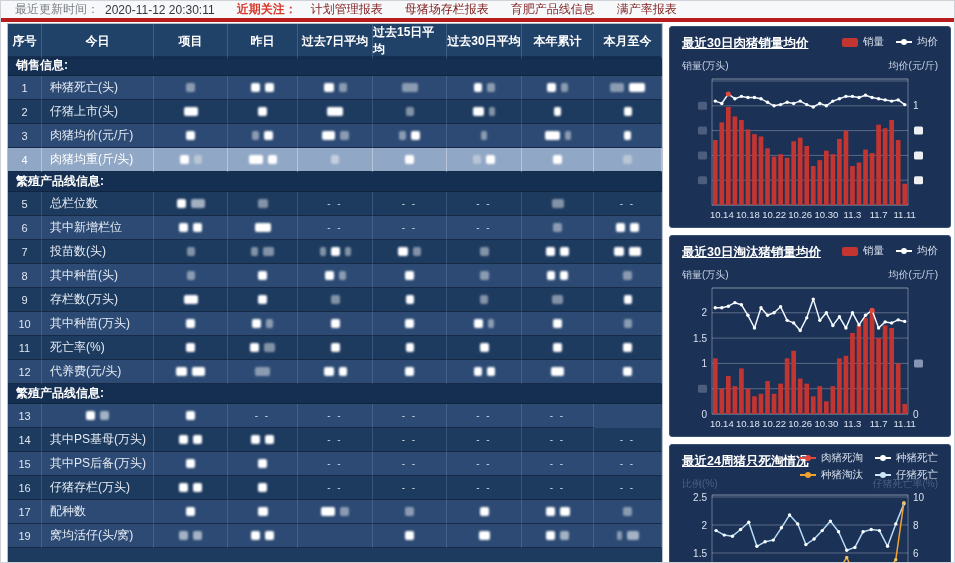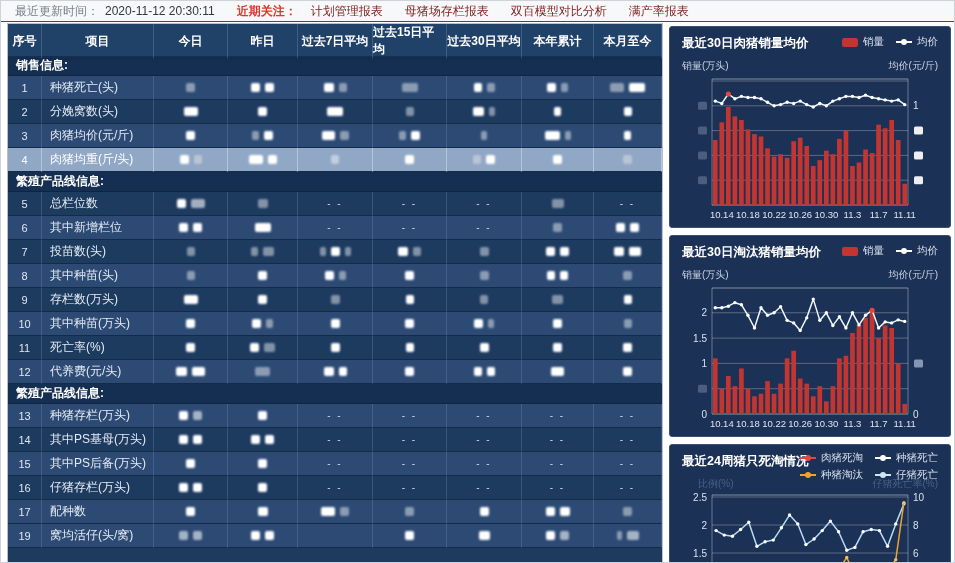--- a/index.html
+++ b/index.html
@@ -1,21 +1,21 @@
 <!DOCTYPE html>
 <html><head>
 <meta charset="utf-8">
 <style>
   * { margin:0; padding:0; box-sizing:border-box; }
   html,body { width:955px; height:563px; overflow:hidden; }
   body { font-family:"Liberation Sans","DejaVu Sans",sans-serif; background:#ffffff; position:relative; border:1px solid #cfd3d9; }
 
   
   .topbar { position:absolute; left:0; top:0; width:955px; height:21px; background:#f7f8fa;
-            border-bottom:1px solid #b91c1c; display:flex; align-items:center; padding-left:14px;
+            border-bottom:4px solid #b91c1c; display:flex; align-items:center; padding-left:14px;
             font-size:12px; color:#333; white-space:nowrap; }
   .topbar .lbl { color:#7a7f87; margin-right:6px; }
   .topbar .time { color:#33373d; margin-right:22px; }
   .topbar .focus { color:#d8392c; font-weight:bold; margin-right:14px; }
   .topbar .navlink { color:#7f1d1d; margin-right:22px; cursor:pointer; }
 
   
   .table-wrap { position:absolute; left:6px; top:22px; width:656px; height:541px; overflow:hidden;
                 background:#1d3a5f; border:1px solid #b9c0ca; }
   .grid-row { display:grid; grid-template-columns:34px 112px 74px 70px 75px 74px 75px 72px 68px; }
@@ -39,51 +39,51 @@
   .blob.g { background:#c3cdda; opacity:.8; }
   .dash { color:#ccd6e2; font-size:10px; letter-spacing:2px; }
   .trow.highlight .tcell { color:#fff; border-right-color:rgba(255,255,255,.35); }
 
   
   .charts-col { position:absolute; left:668px; top:25px; width:282px; }
   .card { width:282px; background:#1b3156; border:1px solid #3a4f74; border-radius:3px;
           margin-bottom:7px; position:relative; padding:8px 12px 4px 12px; }
   .card.h202 { height:202px; }
   .card.h240 { height:240px; }
-  .chart-title { color:#ffffff; font-size:12.5px; font-weight:bold; }
+  .chart-title { color:#ffffff; font-size:12.5px; font-weight:bold;text-decoration:underline; }
   .legend { position:absolute; right:12px; top:8px; display:flex; gap:12px; }
   .legend.grid2 { display:grid; grid-template-columns:auto auto; gap:3px 12px; top:6px; }
   .legend-item { display:flex; align-items:center; gap:5px; cursor:pointer; }
   .legend-item .txt { color:#d8e0ec; font-size:10.5px; }
   .sw-bar { width:16px; height:9px; border-radius:2px; }
   .sw-line { width:16px; height:2px; position:relative; }
   .sw-line i { position:absolute; left:5px; top:-2px; width:6px; height:6px; border-radius:50%; display:block; }
   .axis-names { display:flex; justify-content:space-between; margin-top:7px;text-align:right; }
   .axis-names span { font-size:10px; color:#c9d4e5; }
-  .axis-names.dim span { color:#4a6187;margin-left:16px; }
+  .axis-names.dim span { color:#4a6187; }
   svg.plot { display:block; margin-top:2px; }
 </style>
 </head>
 <body>
 
 <div class="topbar">
   <span class="lbl">最近更新时间：</span>
   <span class="time">2020-11-12 20:30:11</span>
   <span class="focus">近期关注：</span>
   <span class="navlink">计划管理报表</span>
   <span class="navlink">母猪场存栏报表</span>
-  <span class="navlink">双百模型对比分析</span>
+  <span class="navlink">育肥产品线信息</span>
   <span class="navlink">满产率报表</span>
 </div>
 
 <div class="table-wrap">
   <div class="grid-row thead" id="thead">
       <div class="hcell">序号</div>
+      <div class="hcell">今日</div>
       <div class="hcell">项目</div>
-      <div class="hcell">今日</div>
       <div class="hcell">昨日</div>
       <div class="hcell">过去7日平均</div>
       <div class="hcell">过去15日平均</div>
       <div class="hcell">过去30日平均</div>
       <div class="hcell">本年累计</div>
       <div class="hcell">本月至今</div>
     </div>
   <div id="tbody">
       <div class="section-row">销售信息:</div>
       <div class="grid-row trow light">
@@ -111,21 +111,21 @@
           <span class="blob" style="width: 9px;"></span>
           <span class="blob d" style="width: 7px;"></span>
         </div>
         <div class="tcell">
           <span class="blob d" style="width: 14px;"></span>
           <span class="blob" style="width: 16px;"></span>
         </div>
       </div>
       <div class="grid-row trow dark">
         <div class="tcell seq">2</div>
-        <div class="tcell item">分娩窝数(头)</div>
+        <div class="tcell item">仔猪上市(头)</div>
         <div class="tcell">
           <span class="blob" style="width: 14px;"></span>
         </div>
         <div class="tcell">
           <span class="blob" style="width: 9px;"></span>
         </div>
         <div class="tcell">
           <span class="blob" style="width: 16px;"></span>
         </div>
         <div class="tcell">
@@ -413,21 +413,20 @@
         <div class="tcell">
           <span class="blob" style="width: 13px;"></span>
         </div>
         <div class="tcell">
           <span class="blob" style="width: 9px;"></span>
         </div>
       </div>
       <div class="section-row">繁殖产品线信息:</div>
       <div class="grid-row trow light">
         <div class="tcell seq">13</div>
-        <div class="tcell item">种猪存栏(万头)</div>
         <div class="tcell">
           <span class="blob" style="width: 9px;"></span>
           <span class="blob g" style="width: 9px;"></span>
         </div>
         <div class="tcell">
           <span class="blob" style="width: 9px;"></span>
         </div>
         <div class="tcell">
           <span class="dash">- -</span>
         </div>

